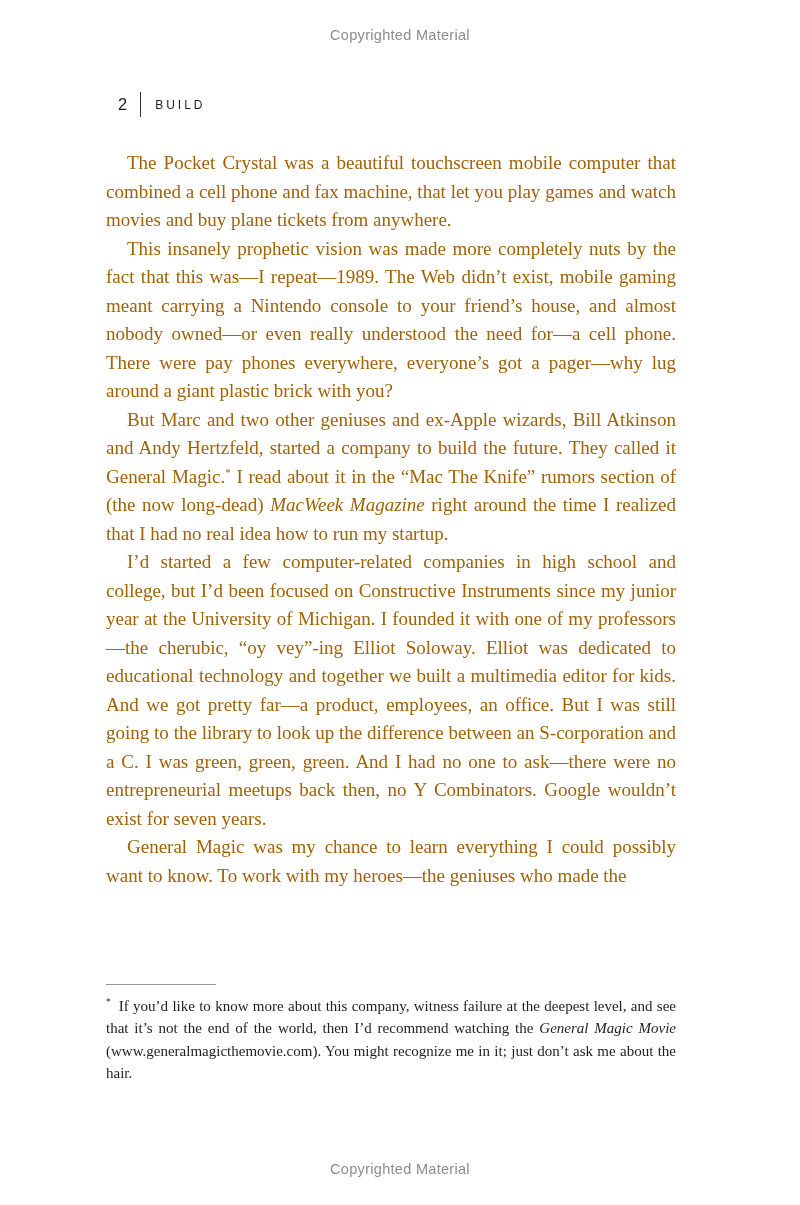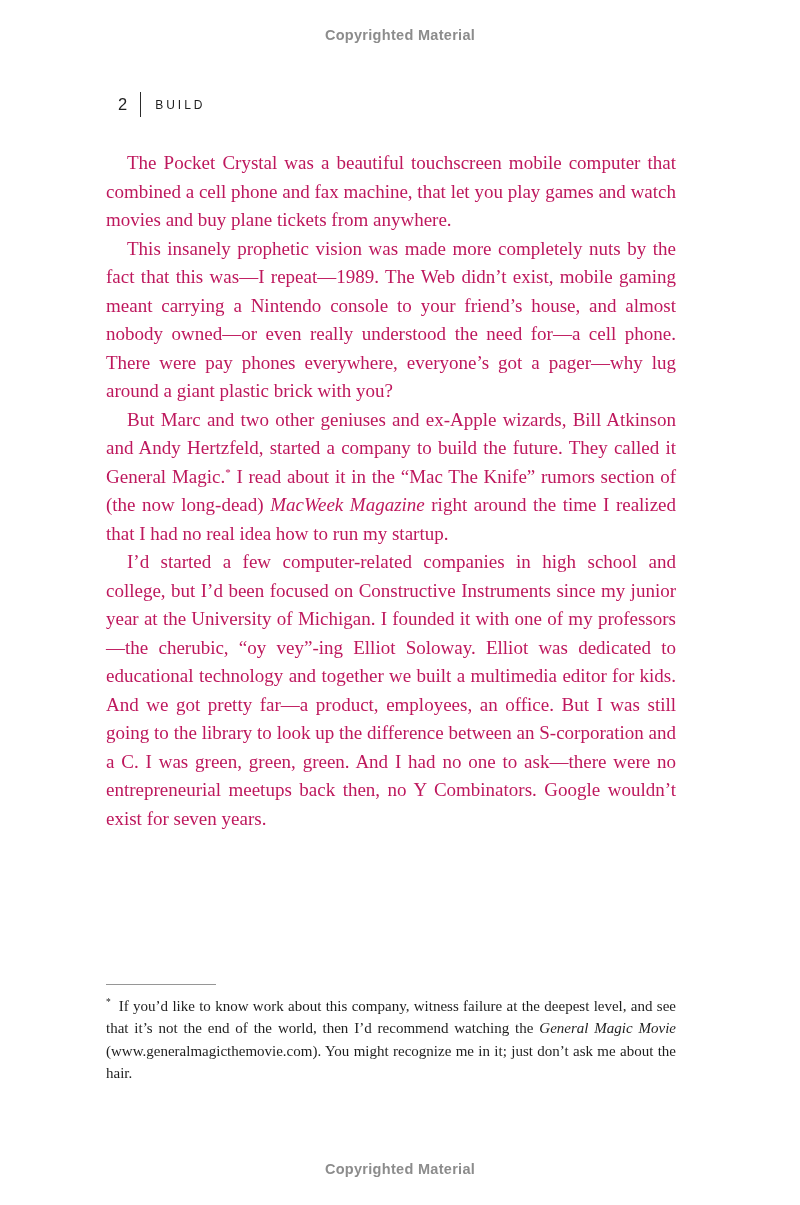--- a/index.html
+++ b/index.html
@@ -11,21 +11,21 @@
     font-family: "Liberation Serif", serif;
     color: #1e1e1e;
     overflow: hidden;
   }
   .notice {
     position: absolute;
     left: 0;
     width: 100%;
     text-align: center;
     font-family: "Liberation Sans", sans-serif;
-    font-weight: bold;
+    font-weight: normal;
     font-size: 14.5px;
     letter-spacing: 0.3px;
     color: #8c8c8c;
   }
   .notice.top { top: 27px; }
   .notice.bottom { top: 1161px; }
 
   .running-header {
     position: absolute;
     left: 118px;
@@ -51,21 +51,21 @@
   }
 
   .body-text {
     position: absolute;
     left: 106px;
     top: 149px;
     width: 570px;
     font-size: 19px;
     line-height: 28.5px;
     text-align: justify;
-    color: #be185d;
+    color: #a16207;
   }
   .body-text p {
     margin: 0;
     text-indent: 21px;
   }
   .body-text sup {
     font-size: 11px;
     line-height: 0;
     vertical-align: super;
   }
@@ -106,20 +106,21 @@
   <span class="page-num">2</span>
   <span class="hdr-divider"></span>
   <span class="book-title">BUILD</span>
 </div>
 
 <div class="body-text" id="paragraphs">
     <p><span>The Pocket Crystal was a beautiful touchscreen mobile computer that combined a cell phone and fax machine, that let you play games and watch movies and buy plane tickets from anywhere.</span></p>
     <p><span>This insanely prophetic vision was made more completely nuts by the fact that this was—I repeat—1989. The Web didn’t exist, mobile gaming meant carrying a Nintendo console to your friend’s house, and almost nobody owned—or even really understood the need for—a cell phone. There were pay phones everywhere, everyone’s got a pager—why lug around a giant plastic brick with you?</span></p>
     <p><span>But Marc and two other geniuses and ex-Apple wizards, Bill Atkinson and Andy Hertzfeld, started a company to build the future. They called it General Magic.</span><sup>*</sup><span> I read about it in the “Mac The Knife” rumors section of (the now long-dead) </span><i>MacWeek Magazine</i><span> right around the time I realized that I had no real idea how to run my startup.</span></p>
     <p><span>I’d started a few computer-related companies in high school and college, but I’d been focused on Constructive Instruments since my junior year at the University of Michigan. I founded it with one of my professors—the cherubic, “oy vey”-ing Elliot Soloway. Elliot was dedicated to educational technology and together we built a multimedia editor for kids. And we got pretty far—a product, employees, an office. But I was still going to the library to look up the difference between an S-corporation and a C. I was green, green, green. And I had no one to ask—there were no entrepreneurial meetups back then, no Y Combinators. Google wouldn’t exist for seven years.</span></p>
+    <p><span>General Magic was my chance to learn everything I could possibly want to know. To work with my heroes—the geniuses who made the</span></p>
   </div>
 
 <div class="footnote-block">
   <div class="footnote-rule"></div>
-  <p class="footnote-text" id="footnote-text"><sup class="marker">*</sup><span>If you’d like to know work about this company, witness failure at the deepest level, and see that it’s not the end of the world, then I’d recommend watching the </span><i>General Magic Movie</i><span> (www.generalmagicthemovie.com). You might recognize me in it; just don’t ask me about the hair.</span></p>
+  <p class="footnote-text" id="footnote-text"><sup class="marker">*</sup><span>If you’d like to know more about this company, witness failure at the deepest level, and see that it’s not the end of the world, then I’d recommend watching the </span><i>General Magic Movie</i><span> (www.generalmagicthemovie.com). You might recognize me in it; just don’t ask me about the hair.</span></p>
 </div>
 
 <div class="notice bottom">Copyrighted Material</div>
 
 </body></html>

